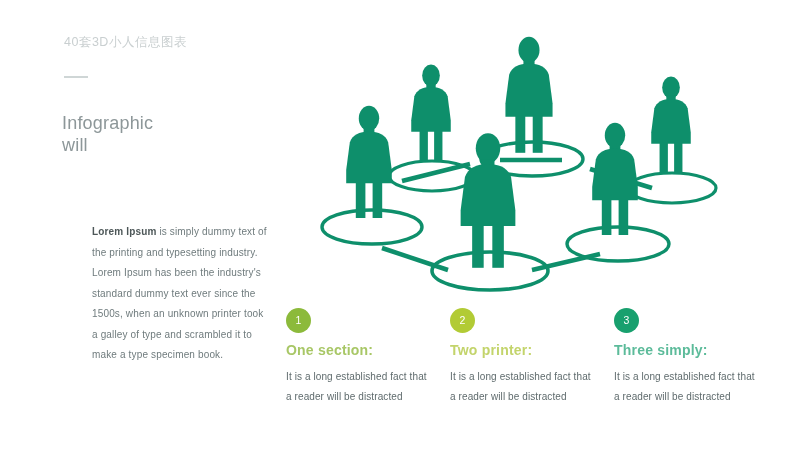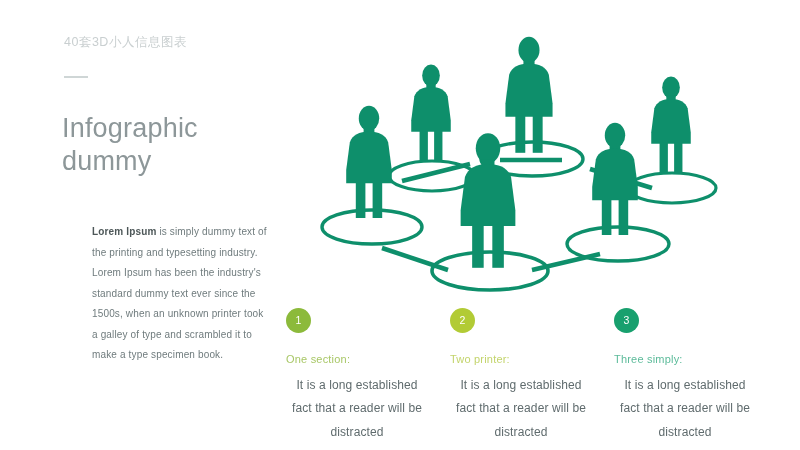--- a/index.html
+++ b/index.html
@@ -38,21 +38,21 @@
     top: 76px;
     width: 24px;
     height: 1.5px;
     background: #cfd6d6;
   }
   .headline {
     position: absolute;
     left: 62px;
     top: 112px;
     width: 200px;
-    font-size: 27px;
+    font-size: 18px;
     line-height: 1.24;
     font-weight: 300;
     color: #8d9799;
     letter-spacing: 0.2px;
   }
   .headline .hl-line { display: block; }
 
   .body-copy {
     position: absolute;
     left: 62px;
@@ -97,45 +97,44 @@
     border-radius: 50%;
     display: flex;
     align-items: center;
     justify-content: center;
     color: #ffffff;
     font-size: 10.5px;
     font-weight: 400;
     line-height: 1;
   }
   .sec-title {
-    margin-top: 20px;
-    font-size: 11px;
+    margin-top: 9px;
+    font-size: 14px;
     letter-spacing: 0.2px;
-    font-weight: 400;
+    font-weight: 700;
   }
   .sec-body {
     margin-top: 9px;
-    font-size: 12px;
+    font-size: 10px;
     line-height: 1.95;
     color: #5f6b6d;
     letter-spacing: 0.1px;
-    text-align: center;
   }
 </style>
 </head>
 <body>
 
 <div class="slide">
 
   <div class="kicker">40套3D小人信息图表</div>
   <div class="kicker-rule"></div>
 
   <div class="headline">
     <span class="hl-line">Infographic</span>
-    <span class="hl-line">dummy</span>
+    <span class="hl-line">will</span>
   </div>
 
   <div class="body-copy"><b>Lorem Ipsum</b><span> is simply dummy text of the printing and typesetting industry. Lorem Ipsum has been the industry's standard dummy text ever since the 1500s, when an unknown printer took a galley of type and scrambled it to make a type specimen book.</span></div>
 
   <div class="illustration">
     <svg viewBox="0 0 430 265" xmlns="http://www.w3.org/2000/svg">
       <defs>
 
         <g id="person">
 

